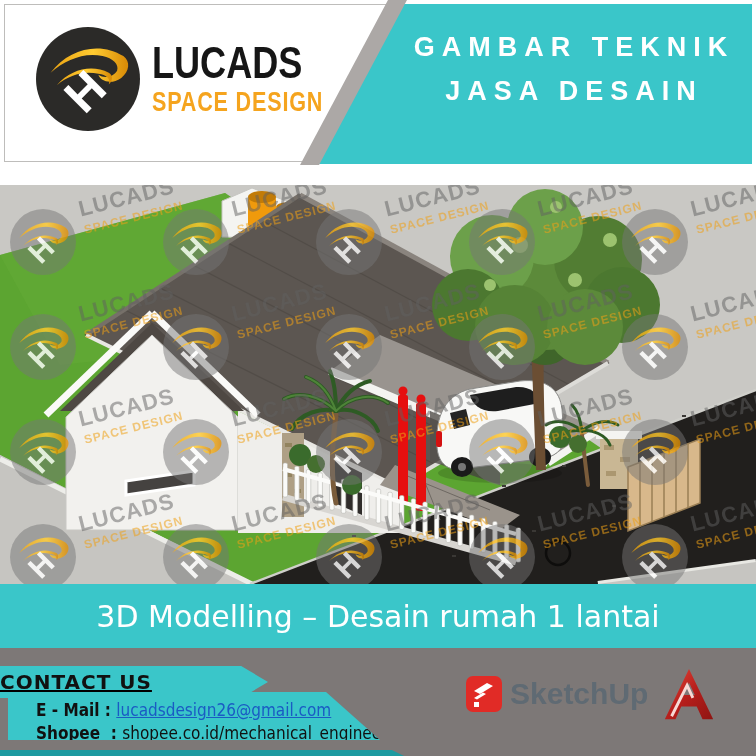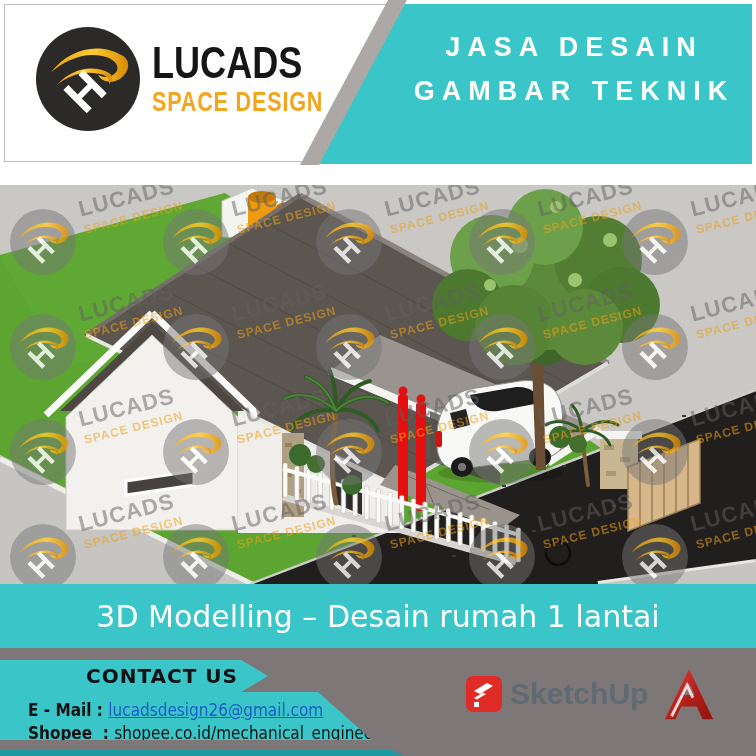--- a/index.html
+++ b/index.html
@@ -33,26 +33,26 @@
   .wm-text{position:absolute;left:66px;top:-12px;transform:rotate(-14deg);
            transform-origin:left top;white-space:nowrap;}
   .wm-t1{font-weight:bold;font-size:22px;letter-spacing:1px;color:rgba(95,95,95,.5);}
   .wm-t2{font-weight:bold;font-size:12px;letter-spacing:1px;color:rgba(238,160,22,.55);margin-top:1px;}
   
   .caption{position:absolute;left:0;top:584px;width:756px;height:64px;
            background:var(--teal,#3AC6C9);display:flex;align-items:center;justify-content:center;}
   .caption span{font-family:"DejaVu Sans",sans-serif;font-weight:normal;font-size:30px;color:#fff;}
   
   .footer{position:absolute;left:0;top:648px;width:756px;height:108px;background:var(--footerGray,#7D7877);}
-  .ribbon{position:absolute;left:0;top:12px;width:268px;height:32px;background:var(--teal,#3AC6C9);
+  .ribbon{position:absolute;left:0;top:18px;width:268px;height:32px;background:var(--teal,#3AC6C9);
           clip-path:polygon(0 0,90% 0,100% 50%,90% 100%,0 100%);
-          display:flex;align-items:center;justify-content:flex-end;}
+          display:flex;align-items:center;justify-content:flex-start;text-decoration:underline;}
   .ribbon span{font-family:"DejaVu Sans",sans-serif;font-weight:bold;font-size:20px;
                letter-spacing:1px;color:#111;padding-right:30px;}
-  .contact-box{position:absolute;left:0;top:44px;width:382px;height:48px;background:var(--teal,#3AC6C9);
+  .contact-box{position:absolute;left:8px;top:44px;width:382px;height:48px;background:var(--teal,#3AC6C9);
           clip-path:polygon(0 0,318px 0,372px 100%,0 100%);
           font-family:"DejaVu Sans",sans-serif;font-size:17px;color:#111;
           padding:7px 0 0 28px;box-sizing:border-box;line-height:23px;}
   .contact-row{transform:scaleX(.9);transform-origin:left center;white-space:nowrap;}
   .c-label{white-space:pre;font-weight:bold;}
   .email-link{color:var(--linkBlue,#1A5BC4);text-decoration:underline;cursor:pointer;}
   .box-shadow-strip{position:absolute;left:0;top:102px;width:404px;height:6px;
           background:var(--tealDark,#1D9AA0);clip-path:polygon(0 0,97% 0,100% 100%,0 100%);}
   .sketchup{position:absolute;left:466px;top:28px;display:flex;align-items:center;}
   .sk-label{margin-left:8px;font-size:30px;font-weight:bold;color:var(--skText,#5F6A73);}
@@ -80,22 +80,22 @@
     <path d="M14,44 C32,20 62,14 84,28 C91,33 90,43 82,49 C72,56 62,52 60,46 C66,50 74,48 78,42 C80,36 74,30 64,28 C46,24 28,32 14,44 Z" fill="url(#gBrand)"></path>
     <path d="M20,56 C34,40 54,36 70,44 C74,46 74,52 70,55 C72,50 68,46 60,45 C46,42 32,46 20,56 Z" fill="url(#gBrand)"></path>
     <text x="47" y="78" text-anchor="middle" font-family="Liberation Sans, sans-serif" font-weight="bold" font-size="46" fill="#FFFFFF" transform="rotate(-45 47 62)">H</text>
   </svg></div>
       <div class="brand-text">
         <div class="brand-name">LUCADS</div>
         <div class="brand-sub">SPACE DESIGN</div>
       </div>
     </div>
     <div class="banner-text">
+      <div class="banner-line">GAMBAR TEKNIK</div>
       <div class="banner-line">JASA DESAIN</div>
-      <div class="banner-line">GAMBAR TEKNIK</div>
     </div>
   </div>
 
   <div class="scene">
     <svg width="756" height="399" viewBox="0 0 756 399">
 
       <rect width="756" height="399" fill="#C9C8C4"></rect>
 
       <polygon points="0,70 225,8 648,295 255,399 0,270" fill="#5CA531"></polygon>
       <polygon points="0,70 225,8 420,140 60,180" fill="#64AC36" opacity=".55"></polygon>

